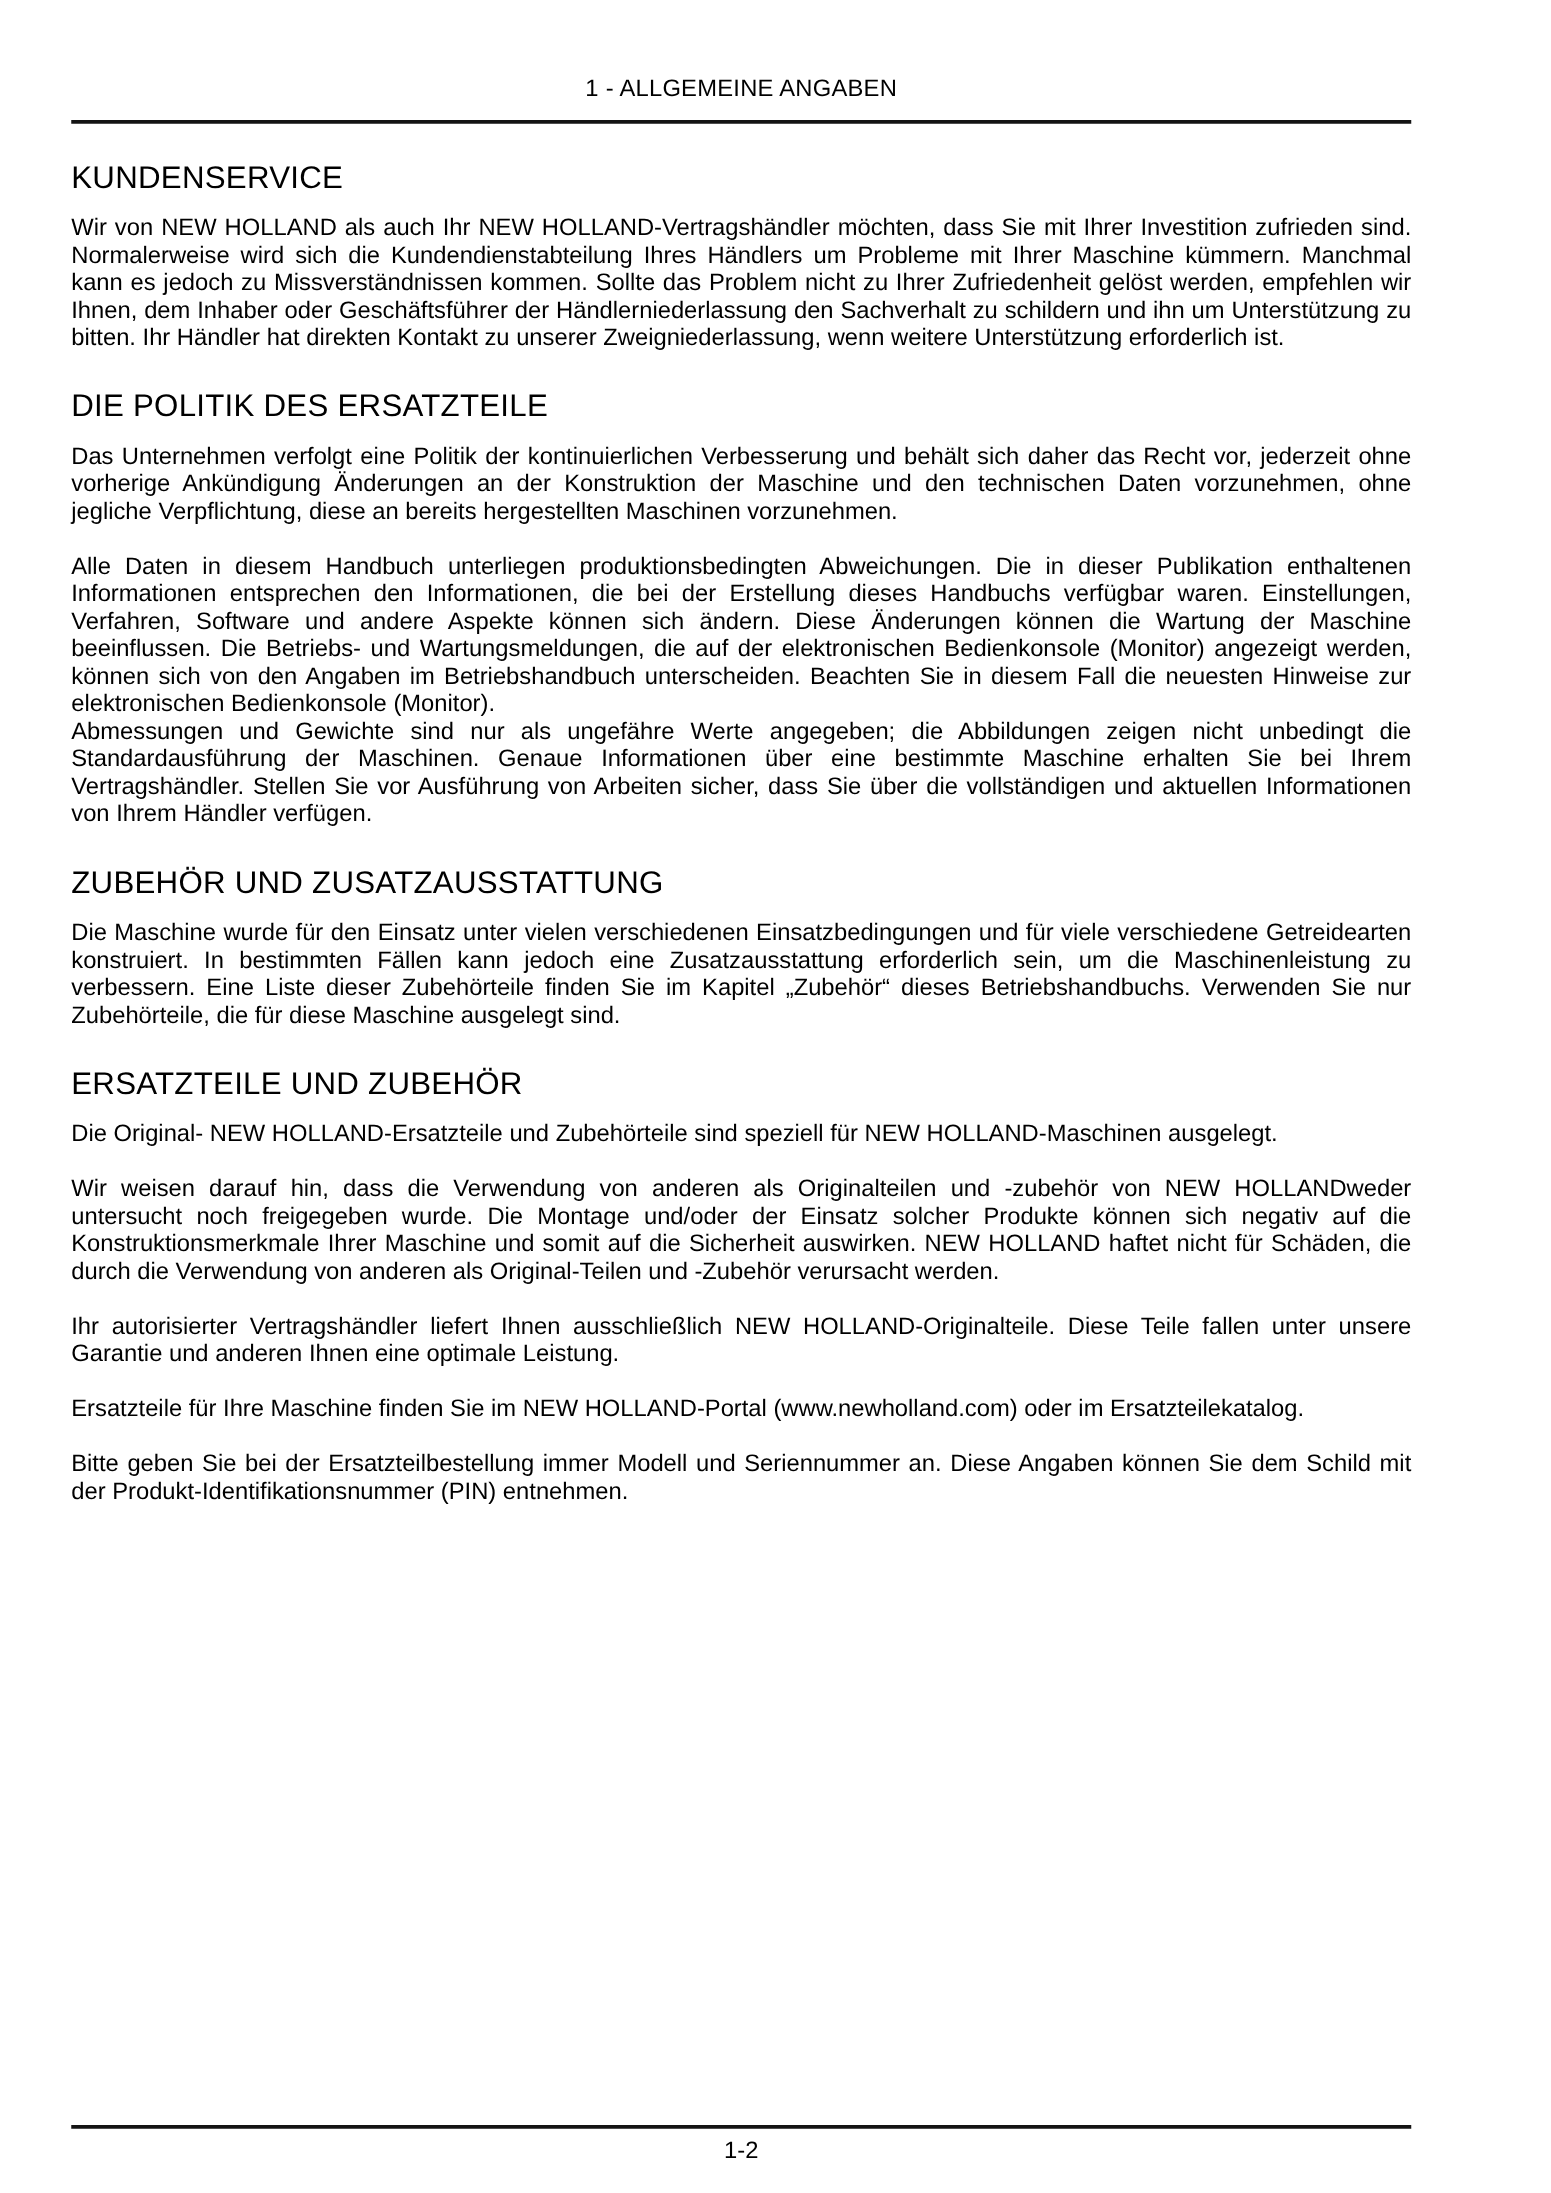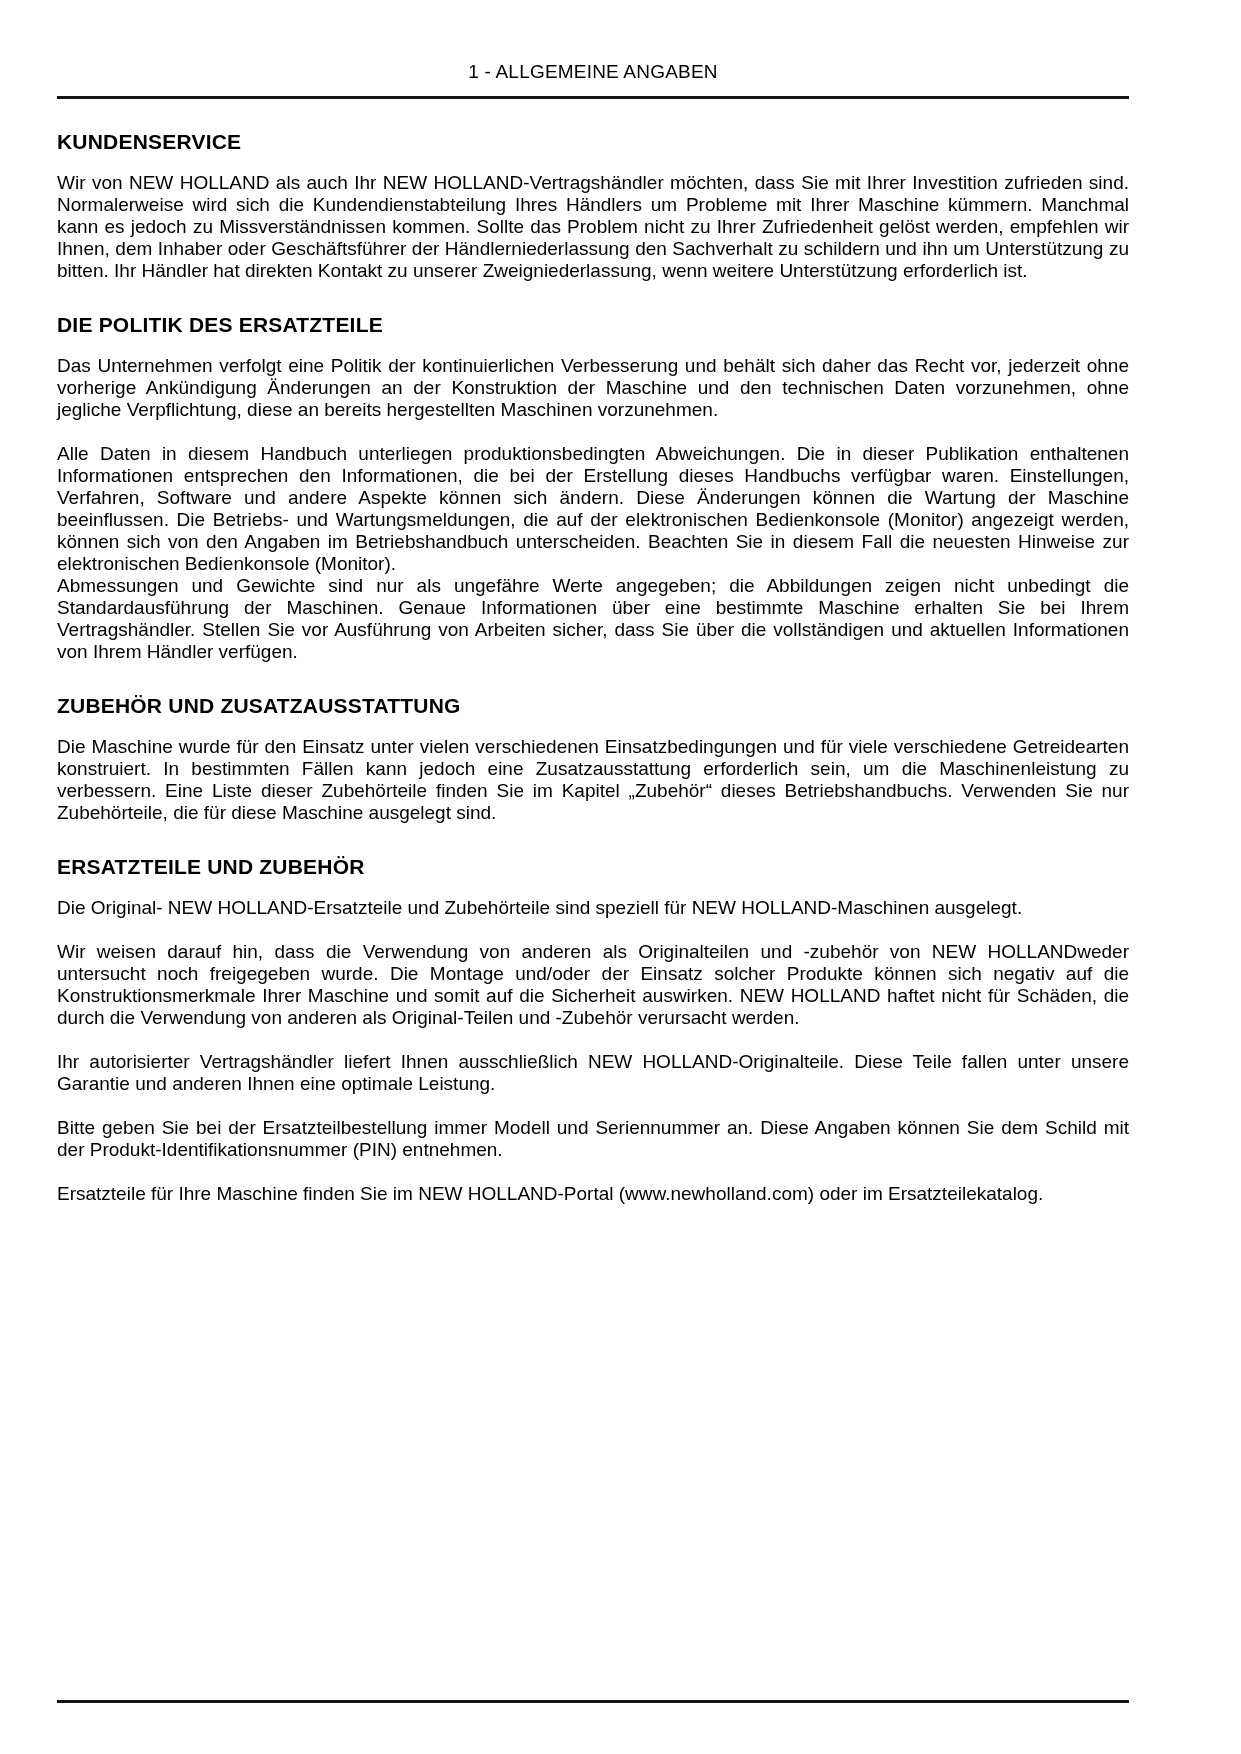--- a/index.html
+++ b/index.html
@@ -24,23 +24,23 @@
     letter-spacing: 0.2px;
   }
   .rule {
     border: none;
     border-top: 3px solid #141414;
     height: 0;
     margin: 0;
   }
   .header-rule { margin-top: 12px; }
   h2.section-heading {
-    font-size: 21px;
+    font-size: 25px;
     line-height: 26px;
-    font-weight: bold;
+    font-weight: normal;
     margin: 30px 0 17px 0;
     letter-spacing: 0.2px;
   }
   p.body-paragraph {
     font-size: 19px;
     line-height: 22px;
     margin: 16px 0 22px 0;
     text-align: justify;
     white-space: pre-line;
     hyphens: auto;
@@ -86,23 +86,24 @@
     <section>
       <h2 class="section-heading">ZUBEHÖR UND ZUSATZAUSSTATTUNG</h2>
       <p class="body-paragraph">Die Maschine wurde für den Einsatz unter vielen verschiedenen Einsatzbedingungen und für viele verschiedene Getreidearten konstruiert. In bestimmten Fällen kann jedoch eine Zusatzausstattung erforderlich sein, um die Maschinenleistung zu verbessern. Eine Liste dieser Zubehörteile finden Sie im Kapitel „Zubehör“ dieses Betriebshandbuchs. Verwenden Sie nur Zubehörteile, die für diese Maschine ausgelegt sind.</p>
     </section>
 
     <section>
       <h2 class="section-heading">ERSATZTEILE UND ZUBEHÖR</h2>
       <p class="body-paragraph">Die Original- NEW HOLLAND-Ersatzteile und Zubehörteile sind speziell für NEW HOLLAND-Maschinen ausgelegt.</p>
       <p class="body-paragraph">Wir weisen darauf hin, dass die Verwendung von anderen als Originalteilen und -zubehör von NEW HOLLANDweder untersucht noch freigegeben wurde. Die Montage und/oder der Einsatz solcher Produkte können sich negativ auf die Konstruktionsmerkmale Ihrer Maschine und somit auf die Sicherheit auswirken. NEW HOLLAND haftet nicht für Schäden, die durch die Verwendung von anderen als Original-Teilen und -Zubehör verursacht werden.</p>
       <p class="body-paragraph">Ihr autorisierter Vertragshändler liefert Ihnen ausschließlich NEW HOLLAND-Originalteile. Diese Teile fallen unter unsere Garantie und anderen Ihnen eine optimale Leistung.</p>
+      <p class="body-paragraph">Ersatzteile für Ihre Maschine finden Sie im NEW HOLLAND-Portal (www.newholland.com) oder im Ersatzteilekatalog.</p>
       <p class="body-paragraph">Bitte geben Sie bei der Ersatzteilbestellung immer Modell und Seriennummer an. Diese Angaben können Sie dem Schild mit der Produkt-Identifikationsnummer (PIN) entnehmen.</p>
-      <p class="body-paragraph">Ersatzteile für Ihre Maschine finden Sie im NEW HOLLAND-Portal (www.newholland.com) oder im Ersatzteilekatalog.</p>
     </section>
 
   </main>
 
   <footer class="page-footer">
     <div class="rule"></div>
+    <div class="page-number">1-2</div>
   </footer>
 
 </div>
 
 </body></html>

